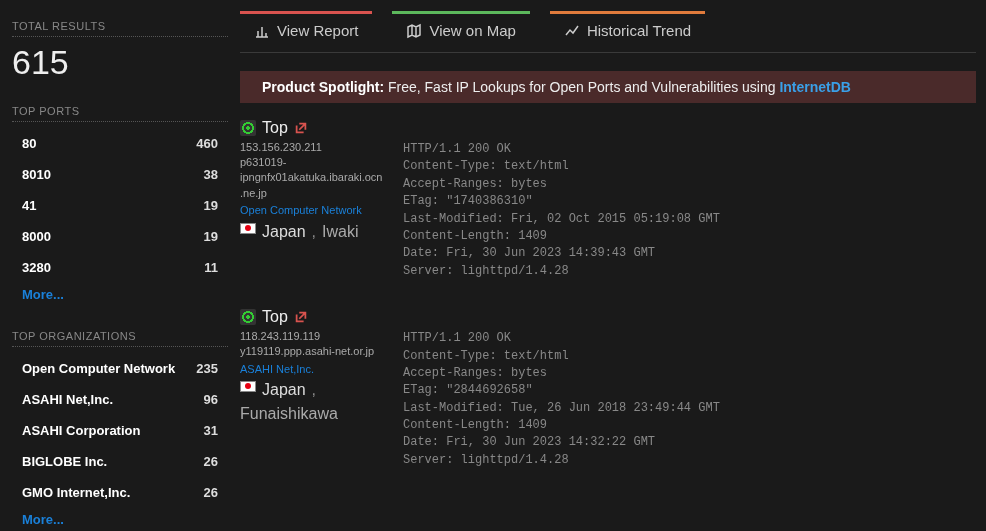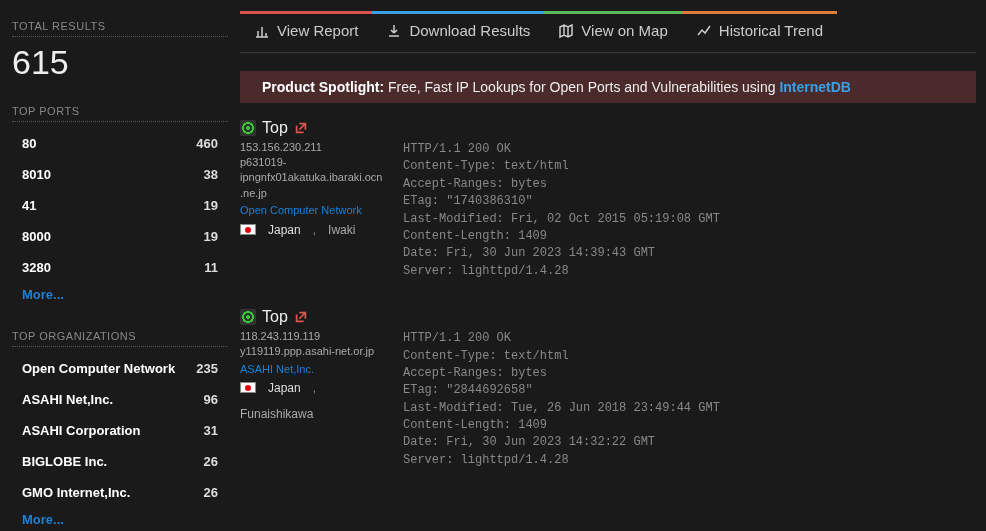--- a/index.html
+++ b/index.html
@@ -52,21 +52,21 @@
       font-size: 13px;
       display: inline-block;
     }
     .main {
       flex: 1;
       padding-top: 14px;
       padding-right: 10px;
     }
     .tabs {
       display: flex;
-      gap: 0;
+      gap: 20px;
       border-bottom: 1px solid #3a3a3a;
       padding-left: 0;
     }
     .tab {
       padding: 8px 14px 10px 14px;
       color: #ccc;
       font-size: 15px;
       display: flex;
       align-items: center;
       gap: 7px;
@@ -109,21 +109,21 @@
     }
     .result-title {
       color: #eee;
       font-weight: 400;
       font-size: 16px;
     }
     .ext-icon svg { stroke: #d9534f; }
     .result-ip { color: #aaa; font-size: 11px; margin-bottom: 2px; }
     .result-host { color: #aaa; font-size: 11px; line-height: 1.4; margin-bottom: 2px; }
     .result-org { color: #1a80d9; font-size: 11px; line-height: 1.4; margin-bottom: 4px; }
-    .loc-row { display: flex; align-items: center; gap: 12px; flex-wrap: wrap; font-size: 12px; }
+    .loc-row { display: flex; gap: 6px; flex-wrap: wrap; font-size: 16px; }
     .flag {
       width: 16px; height: 11px;
       background: #e60012;
       position: relative;
       border: 1px solid #888;
       background: #fff;
       display:inline-block;
     }
     .flag::after {
       content:"";
@@ -213,28 +213,20 @@
 
 <div class="main">
   <div class="tabs">
     <div class="tab tab-red">
       <span class="tab-icon">
         <svg width="16" height="16" viewBox="0 0 16 16" fill="none" stroke="#ccc" stroke-width="1.5">
             <path d="M2 14h12M4 14V8M8 14V4M12 14V10"></path>
           </svg>
       </span>
       <span>View Report</span>
-    </div>
-    <div class="tab tab-blue">
-      <span class="tab-icon">
-        <svg width="16" height="16" viewBox="0 0 16 16" fill="none" stroke="#ccc" stroke-width="1.5">
-            <path d="M8 2v8m0 0l-3-3m3 3l3-3M3 13h10"></path>
-          </svg>
-      </span>
-      <span>Download Results</span>
     </div>
     <div class="tab tab-green">
       <span class="tab-icon">
         <svg width="16" height="16" viewBox="0 0 16 16" fill="none" stroke="#ccc" stroke-width="1.5">
             <path d="M2 4l4-2 4 2 4-2v10l-4 2-4-2-4 2zM6 2v10M10 4v10"></path>
           </svg>
       </span>
       <span>View on Map</span>
     </div>
     <div class="tab tab-orange">

